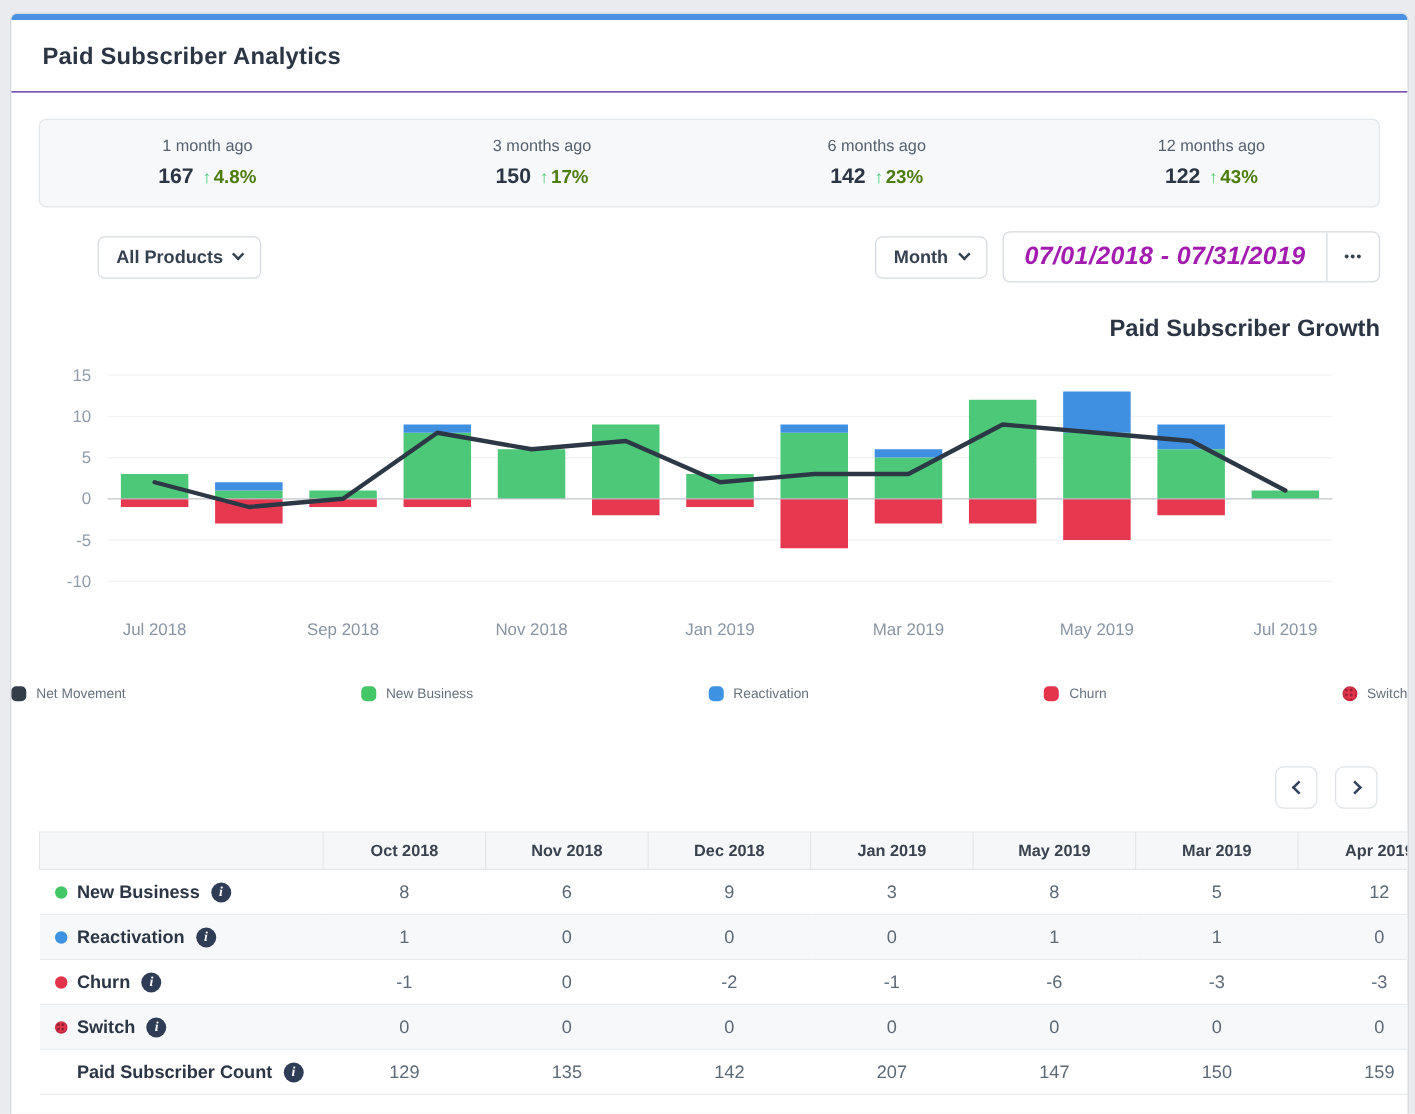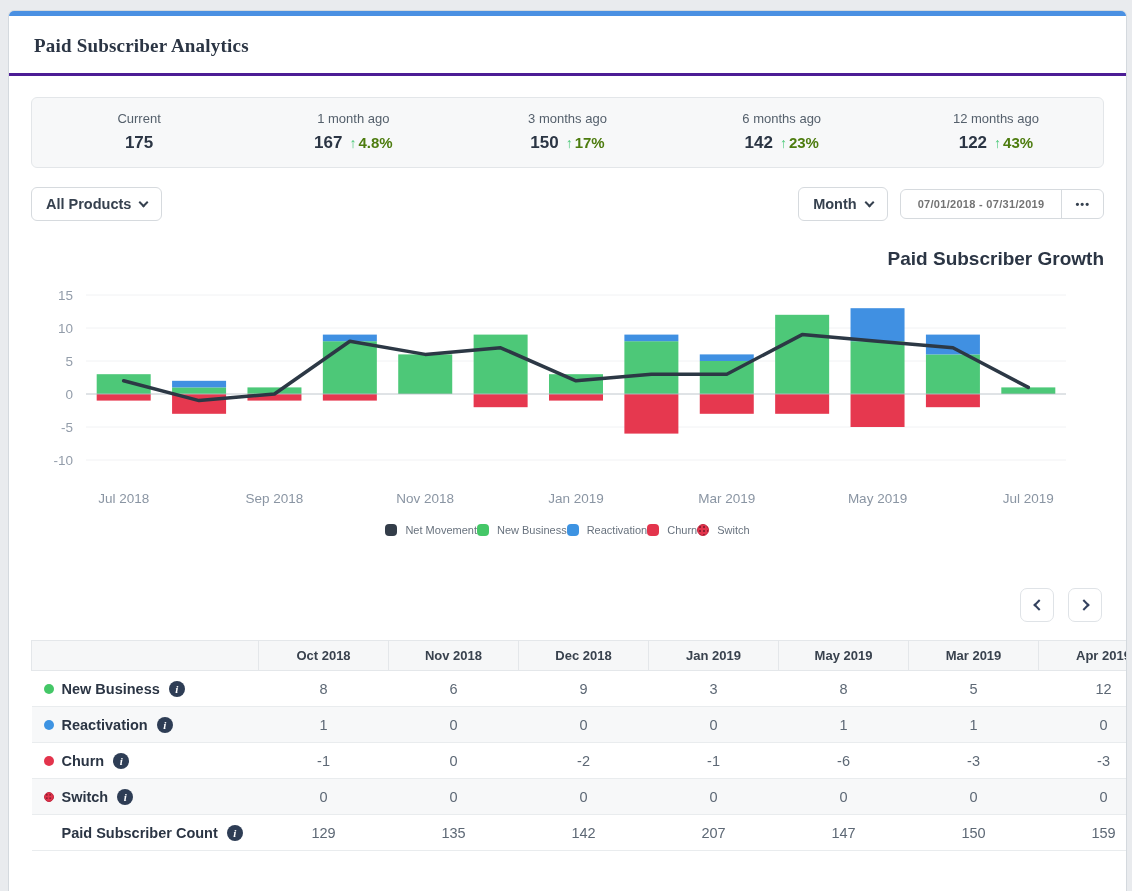--- a/index.html
+++ b/index.html
@@ -9,54 +9,55 @@
     font-family:"Liberation Sans", sans-serif;
     overflow:hidden;
     position:relative;
   }
   .card {
     position:absolute; left:8px; top:10px; width:1119px; height:1010px;
     background:#ffffff; border:1px solid #d4d9de; border-radius:6px;
     overflow:hidden;
   }
   .accent-bar { height:5px; background:#4a90e2; }
-  .card-header { padding:19px 25px 16px; border-bottom:3px solid #4c1d95;font-family:Liberation Serif, serif; }
+  .card-header { padding:19px 25px 16px; border-bottom:1px solid #4c1d95; }
   .page-title { font-size:19px; font-weight:bold; color:#2b3544; letter-spacing:.2px; }
 
   
   .stats-bar {
     margin:21px 22px 0; background:#f7f8f9; border:1px solid #e3e6e9;
     border-radius:6px; display:flex; padding:13px 0 14px; 
   }
   .stat { flex:1; text-align:center; }
   .stat-label { font-size:13px; color:#55606c; margin-bottom:7px; }
   .stat-value-row { font-size:17px; font-weight:bold; color:#2b3544; display:flex; justify-content:center; align-items:baseline; }
   .stat-arrow { color:#4cc979; font-size:14px; margin-left:7px; margin-right:2px; font-weight:bold; }
   .stat-delta { color:#4d7c0f; font-size:15px; font-weight:bold; }
 
   
   .filters-row { margin:19px 22px 0; display:flex; align-items:center; }
   .btn {
     background:#fff; border:1px solid #d6dade; border-radius:6px;
     font-size:14.5px; font-weight:bold; color:#36414f;
     padding:8px 14px; display:inline-flex; align-items:center; gap:9px; cursor:pointer;
     font-family:"Liberation Sans", sans-serif;
+    margin-left:47px;
   }
   .chev-down { width:7px; height:7px; border-right:2px solid #36414f; border-bottom:2px solid #36414f; transform:rotate(45deg); margin-top:-4px; }
   .flex-spacer { flex:1; }
   .month-btn { margin-right:12px;align-items:center; }
   .date-group { display:flex; align-items:stretch; border:1px solid #d6dade; border-radius:6px; background:#fff; overflow:hidden; }
-  .date-input { padding:8px 17px; font-size:11px; font-weight:bold; color:#737373; letter-spacing:.3px; cursor:pointer; }
+  .date-input { padding:8px 17px; font-size:20px; font-weight:bold; color:#a21caf; letter-spacing:.3px; cursor:pointer;font-style:italic; }
   .more-btn { border-left:1px solid #d6dade; padding:0 13px; display:flex; align-items:center; cursor:pointer; color:#36414f; font-size:11px; letter-spacing:1px; font-weight:bold; }
 
   
   .chart-title { margin:27px 22px 0; font-size:19px; font-weight:bold; color:#2b3544;text-align:right; }
   .chart-svg { display:block; margin:11px 22px 0; }
 
-  .legend { display:flex; justify-content:center; margin-top:3px; list-style:none; }
+  .legend { display:flex; justify-content:space-between; gap:27px; margin-top:23px; list-style:none; }
   .legend-item { display:flex; align-items:center; gap:8px; font-size:11px; color:#68727e; cursor:pointer; }
   .swatch { width:12px; height:12px; border-radius:4px; flex:none; }
   .swatch.net { background:#333d49; }
   .swatch.new-business { background:#44c767; }
   .swatch.reactivation { background:#3d93e2; }
   .swatch.churn { background:#e3344c; }
   .swatch.switch {
     background-color:#e3344c; border-radius:50%;
     background-image:radial-gradient(#8f1f31 1px, rgba(0,0,0,0) 1.2px);
     background-size:4px 4px; border:1px solid #c42840;
@@ -104,26 +105,20 @@
 <body>
 
 <div class="card">
   <div class="accent-bar"></div>
 
   <div class="card-header">
     <div class="page-title">Paid Subscriber Analytics</div>
   </div>
 
   <div class="stats-bar">
-      <div class="stat">
-        <div class="stat-label">Current</div>
-        <div class="stat-value-row">
-          <span>175</span>
-        </div>
-      </div>
       <div class="stat">
         <div class="stat-label">1 month ago</div>
         <div class="stat-value-row">
           <span>167</span>
           <span class="stat-arrow">↑</span>
           <span class="stat-delta">4.8%</span>
         </div>
       </div>
       <div class="stat">
         <div class="stat-label">3 months ago</div>

